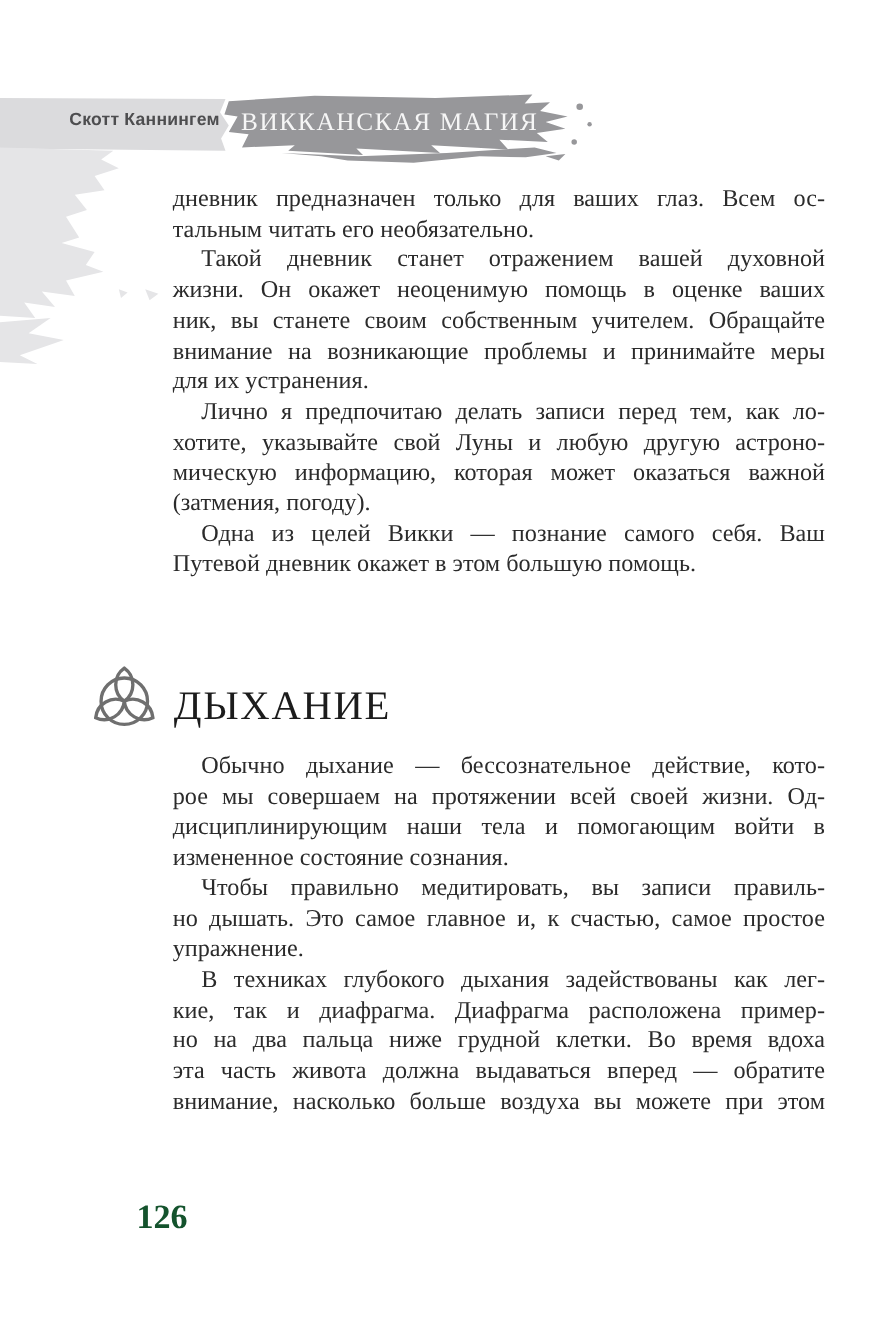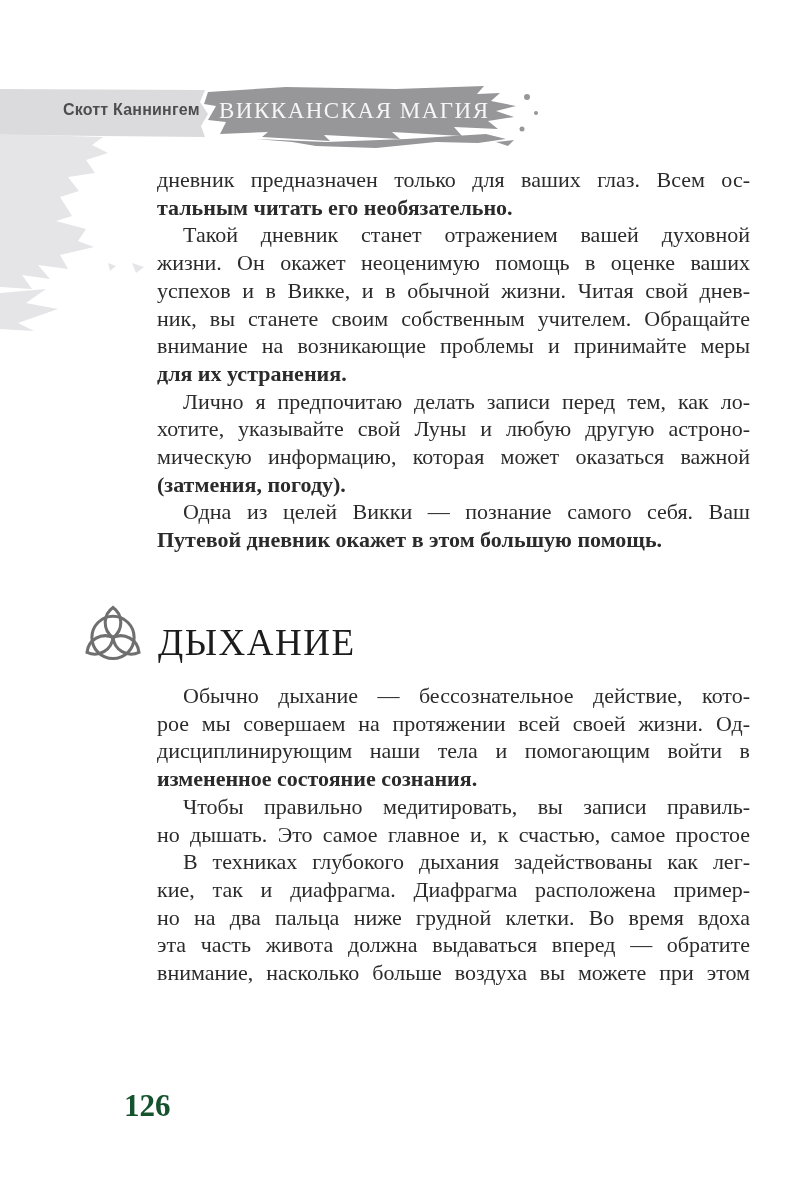--- a/index.html
+++ b/index.html
@@ -39,21 +39,21 @@
   }
   .body-col{
     position:absolute;left:125px;width:593px;
     font-size:22px;line-height:27.7px;
     text-rendering:optimizeLegibility;
     margin-left:32px;
   }
   #body-before{top:166px;}
   #body-after{top:682px;}
   .ln{text-align:justify;text-align-last:justify;white-space:normal;}
-  .ln.last{text-align-last:left;font-weight:bold;}
+  .ln.last{text-align-last:left;}
   .ln.ind{text-indent:26px;}
   .heading-row{position:absolute;left:0;top:0;width:798px;height:0;}
   .triquetra{position:absolute;left:85px;top:603px;}
   .triquetra path,.triquetra circle{fill:none;stroke:var(--icon-stroke);stroke-width:5.5;}
   .section-heading{
     position:absolute;left:158px;top:624px;
     font-size:37px;line-height:37px;letter-spacing:1.5px;
     color:#1c1c1c;white-space:nowrap;
   }
   .pagenum{
@@ -90,21 +90,20 @@
     <circle class="stroke" cx="340" cy="31" r="2"></circle>
     <circle class="stroke" cx="326" cy="47" r="2.5"></circle>
   </svg>
   <div class="banner-title">ВИККАНСКАЯ МАГИЯ</div>
 
   <div id="body-before" class="body-col">
       <div class="ln">дневник предназначен только для ваших глаз. Всем ос-</div>
       <div class="ln last">тальным читать его необязательно.</div>
       <div class="ln ind">Такой дневник станет отражением вашей духовной</div>
       <div class="ln">жизни. Он окажет неоценимую помощь в оценке ваших</div>
-      <div class="ln">успехов и в Викке, и в обычной жизни. Читая свой днев-</div>
       <div class="ln">ник, вы станете своим собственным учителем. Обращайте</div>
       <div class="ln">внимание на возникающие проблемы и принимайте меры</div>
       <div class="ln last">для их устранения.</div>
       <div class="ln ind">Лично я предпочитаю делать записи перед тем, как ло-</div>
       <div class="ln">хотите, указывайте свой Луны и любую другую астроно-</div>
       <div class="ln">мическую информацию, которая может оказаться важной</div>
       <div class="ln last">(затмения, погоду).</div>
       <div class="ln ind">Одна из целей Викки — познание самого себя. Ваш</div>
       <div class="ln last">Путевой дневник окажет в этом большую помощь.</div>
     </div>
@@ -119,20 +118,21 @@
     <div class="section-heading">ДЫХАНИЕ</div>
   </div>
 
   <div id="body-after" class="body-col">
       <div class="ln ind">Обычно дыхание — бессознательное действие, кото-</div>
       <div class="ln">рое мы совершаем на протяжении всей своей жизни. Од-</div>
       <div class="ln">дисциплинирующим наши тела и помогающим войти в</div>
       <div class="ln last">измененное состояние сознания.</div>
       <div class="ln ind">Чтобы правильно медитировать, вы записи правиль-</div>
       <div class="ln">но дышать. Это самое главное и, к счастью, самое простое</div>
+      <div class="ln last">упражнение.</div>
       <div class="ln ind">В техниках глубокого дыхания задействованы как лег-</div>
       <div class="ln">кие, так и диафрагма. Диафрагма расположена пример-</div>
       <div class="ln">но на два пальца ниже грудной клетки. Во время вдоха</div>
       <div class="ln">эта часть живота должна выдаваться вперед — обратите</div>
       <div class="ln">внимание, насколько больше воздуха вы можете при этом</div>
     </div>
 
   <div class="pagenum">126</div>
 
 </div>

